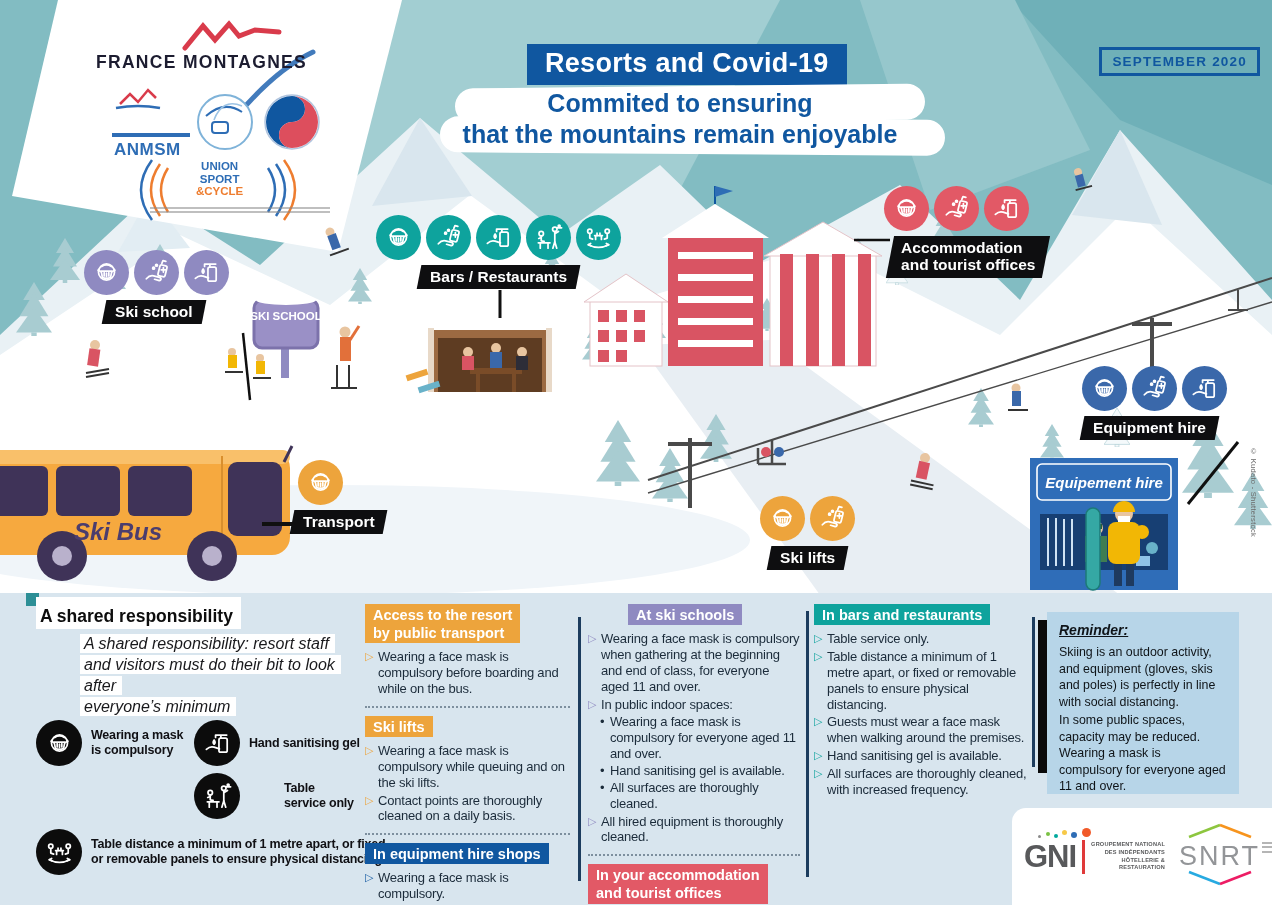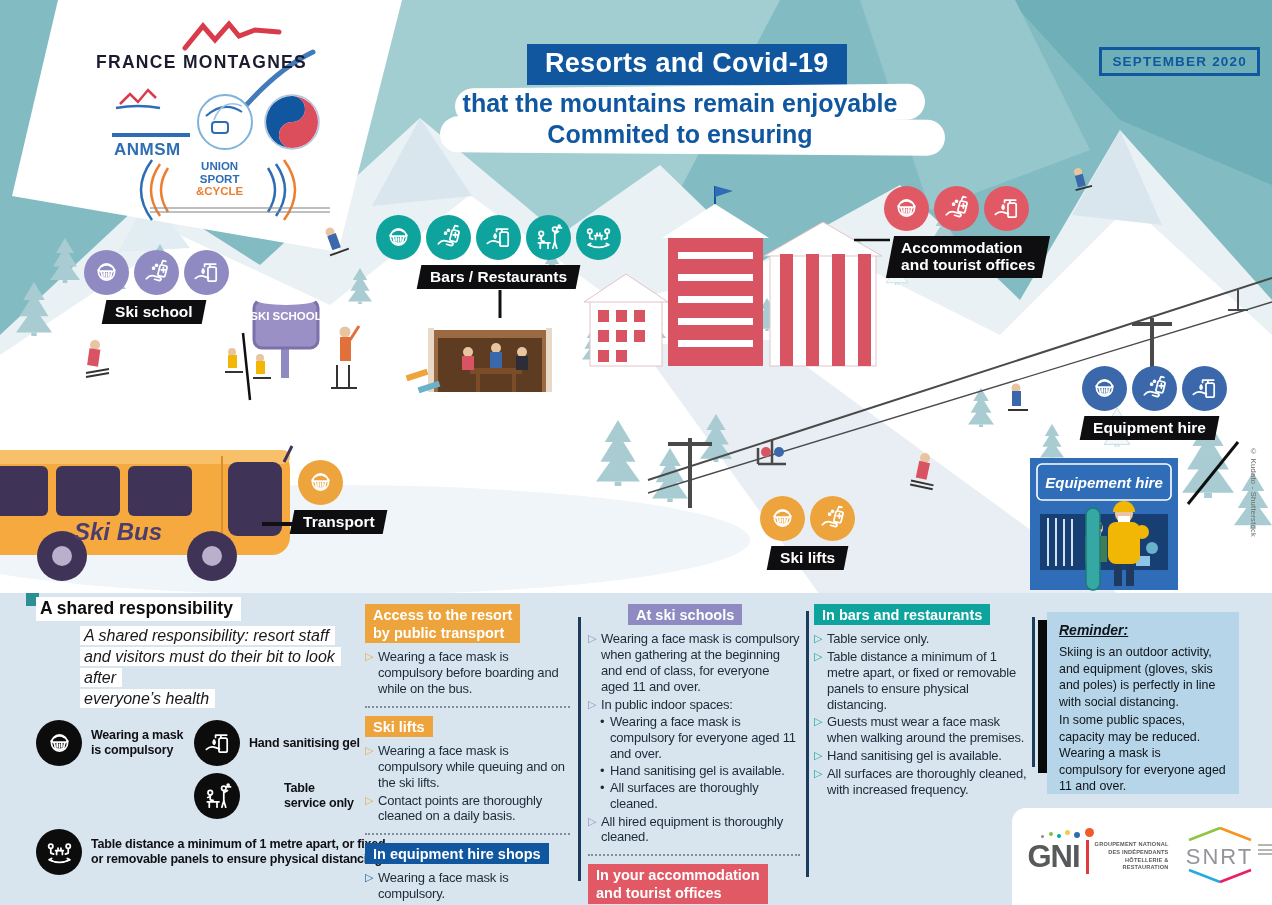--- a/index.html
+++ b/index.html
@@ -46,21 +46,21 @@
   .poi-label span{display:block;transform:skewX(11deg);white-space:pre-line;}
   .lbl-center{margin-left:auto;margin-right:auto;}
   .copyright{position:absolute;left:1249px;top:447px;writing-mode:vertical-rl;
     font-size:7.5px;color:#6a6a6a;letter-spacing:.3px;}
 
   
   .bottom{position:absolute;left:0;top:593px;width:1272px;height:312px;background:#d8e5ee;}
   .teal-chip{position:absolute;left:26px;top:0px;width:13px;height:13px;background:#2d8f96;}
   .shared{position:absolute;left:36px;top:4px;width:320px;}
   .shared h2{margin:0;font-size:17.5px;color:#0d0d0d;}
-  .shared h2 span{background:#fff;padding:1px 8px 2px 4px;display:inline-block;}
+  .shared h2 span{background:#fff;padding:9px 8px 2px 4px;display:inline-block;}
   .shared p{margin:4px 0 0;font-style:italic;font-size:16px;color:#19191c;line-height:1.32;padding-left:44px;}
   .shared p span{background:#fff;padding:1px 6px 1px 4px;box-decoration-break:clone;-webkit-box-decoration-break:clone;}
   .legend-item{position:absolute;display:flex;align-items:center;gap:9px;}
   .legend-item .circle{background:#0c0c0c;width:46px;height:46px;}
   .legend-label{font-weight:bold;font-size:12.5px;line-height:1.18;color:#101014;
     letter-spacing:-.2px;white-space:pre-line;}
   .lg0{left:36px;top:127px;} .lg1{left:194px;top:127px;}
   .lg2{left:36px;top:180px;} .lg3{left:194px;top:180px;gap:44px;}
   .lg4{left:36px;top:236px;}
 
@@ -89,21 +89,21 @@
 
   .logos-box{position:absolute;left:1012px;top:215px;width:260px;height:97px;background:#fff;
     border-radius:14px 0 0 0;display:flex;align-items:center;justify-content:center;gap:14px;}
   .gni{position:relative;display:flex;align-items:center;gap:6px;text-align:right;}
   .gni-word{font-size:31px;font-weight:bold;color:#58595b;letter-spacing:-1px;line-height:1;}
   .gni-dots{position:absolute;left:14px;top:-12px;width:60px;height:12px;}
   .gni-dots i{position:absolute;border-radius:50%;}
   .gni-bar{width:3px;height:34px;background:#e03a3a;}
   .gni-cap{font-size:5.6px;font-weight:bold;color:#58595b;line-height:1.35;white-space:pre-line;letter-spacing:.2px;}
   .snrt{position:relative;text-align:center;}
-  .snrt-word{font-size:22px;color:#939598;letter-spacing:2px;line-height:1;}
+  .snrt-word{font-size:27px;color:#939598;letter-spacing:2px;line-height:1;}
   .snrt-cap{position:absolute;left:102%;top:16px;width:40px;}
   .snrt-cap div{height:2px;background:#b5b5b5;margin:2.5px 0;}
 </style>
 </head>
 <body>
 
 <div class="canvas">
 
   <svg class="scene" viewBox="0 0 1272 595">
     <defs>
@@ -413,22 +413,22 @@
     <div class="union-cap">
         <div></div>
         <div></div>
       </div>
   </div>
 
   <div class="title-box">Resorts and Covid-19</div>
   <div class="sub-bg1"></div>
   <div class="sub-bg2"></div>
   <div class="subtitle">
+    <div>Commited to ensuring</div>
     <div>that the mountains remain enjoyable</div>
-    <div>Commited to ensuring</div>
   </div>
   <div class="date-badge">SEPTEMBER 2020</div>
 
   <div class="poi" style="left:84px;top:250px;">
     <div class="icon-row">
         <div class="circle" style="background: rgb(143, 138, 193);">
           <svg class="icn" viewBox="0 0 32 32">
             <use href="#ic-mask"></use>
           </svg>
         </div>
@@ -554,21 +554,21 @@
       </div>
   </div>
 
   <div class="copyright">© Kudato - Shutterstock</div>
 
   <div class="bottom">
     <div class="teal-chip"></div>
 
     <div class="shared">
       <h2><span>A shared responsibility</span></h2>
-      <p id="shared-desc"><span>A shared responsibility: resort staff</span><br><span>and visitors must do their bit to look after</span><br><span>everyone’s health</span></p>
+      <p id="shared-desc"><span>A shared responsibility: resort staff</span><br><span>and visitors must do their bit to look after</span><br><span>everyone’s minimum</span></p>
     </div>
 
     <div class="legend-item lg0">
         <div class="circle" style="background: rgb(12, 12, 12);">
           <svg class="icn" viewBox="0 0 32 32">
             <use href="#ic-mask"></use>
           </svg>
         </div>
         <div class="legend-label">Wearing a mask
 is compulsory</div>

